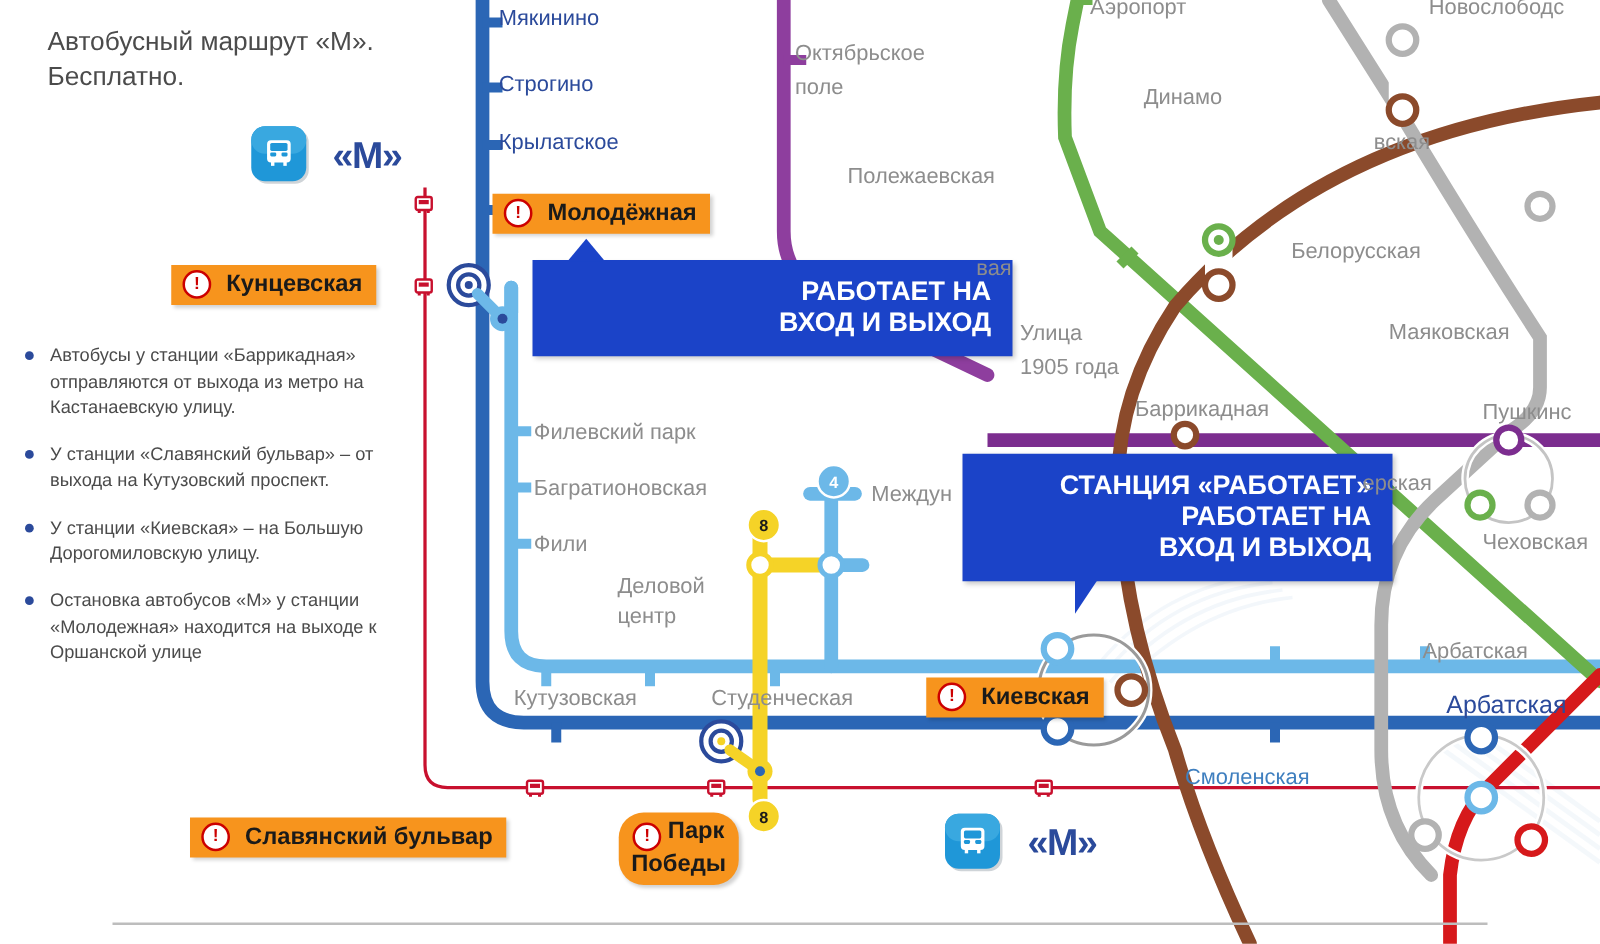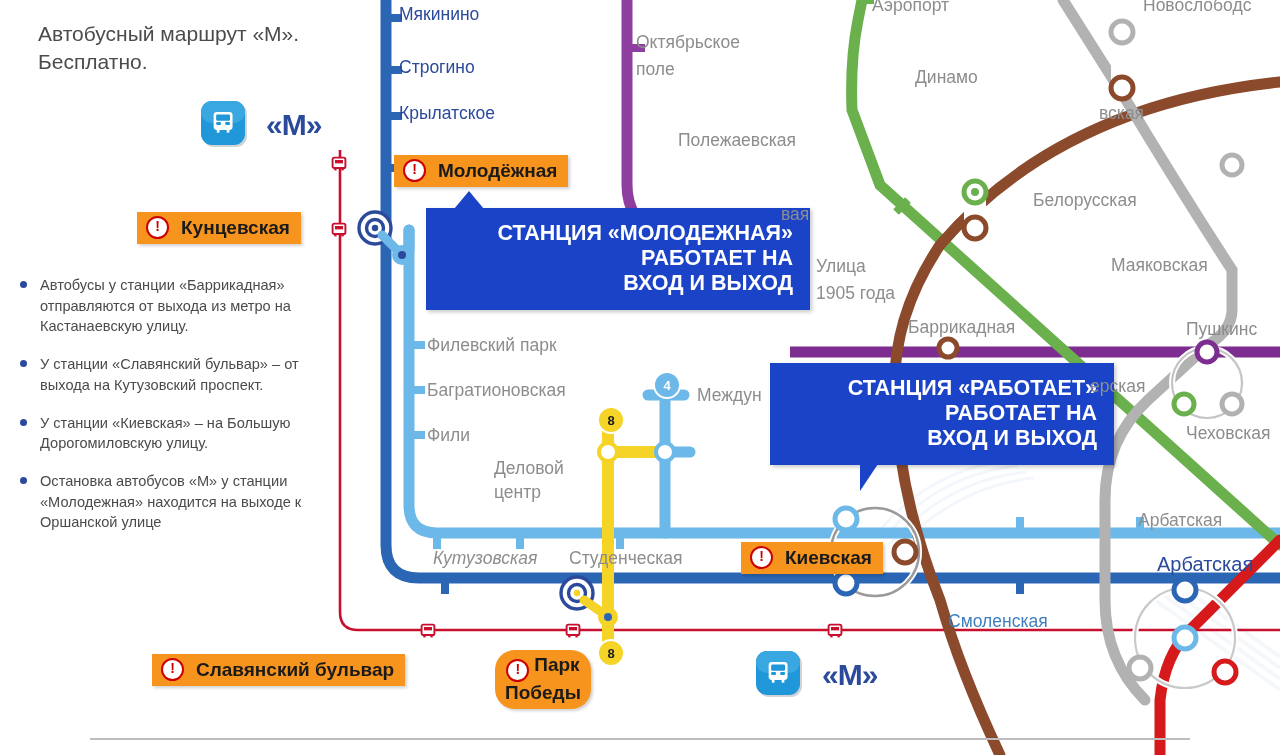--- a/index.html
+++ b/index.html
@@ -353,21 +353,20 @@
   <span>Славянский бульвар</span>
 </div>
 
 <div class="pill two-line" style="left:495px;top:650px;">
   <span class="ln"><span class="excl">!</span><span>Парк</span></span>
   <span class="ln">Победы</span>
 </div>
 
 <div class="callout" style="left:426px;top:208px;font-size:21.5px;width:350px;">
   <span class="tail tail-up"></span>
-  <span class="l">СТАНЦИЯ  «МОЛОДЕЖНАЯ»</span>
   <span class="l">РАБОТАЕТ НА</span>
   <span class="l">ВХОД И ВЫХОД</span>
 </div>
 
 <div class="callout" style="left:770px;top:363px;font-size:21.5px;width:310px;">
   <span class="tail tail-dl" style="left:90px;"></span>
   <span class="l">СТАНЦИЯ  «РАБОТАЕТ»</span>
   <span class="l">РАБОТАЕТ НА</span>
   <span class="l">ВХОД И ВЫХОД</span>
 </div>
@@ -399,19 +398,19 @@
 <div class="stn" style="left:781px;top:205px;">вая</div>
 <div class="stn" style="left:1099px;top:104px;">вская</div>
 
 <div class="stn" style="left:427px;top:336px;">Филевский парк</div>
 <div class="stn" style="left:427px;top:381px;">Багратионовская</div>
 <div class="stn" style="left:427px;top:426px;">Фили</div>
 <div class="stn" style="left:494px;top:459px;">Деловой</div>
 <div class="stn" style="left:494px;top:483px;">центр</div>
 <div class="stn" style="left:697px;top:386px;">Междун</div>
 
-<div class="stn" style="left:433px;top:549px;font-style:italic;">Кутузовская</div>
+<div class="stn" style="left:411px;top:549px;">Кутузовская</div>
 <div class="stn" style="left:569px;top:549px;">Студенческая</div>
 <div class="stn bluelt" style="left:948px;top:612px;">Смоленская</div>
 <div class="stn" style="left:1138px;top:511px;">Арбатская</div>
 <div class="stn blue" style="left:1157px;top:553px;font-size:20px;">Арбатская</div>
 
 <div class="divider"></div>
 
 </body></html>

